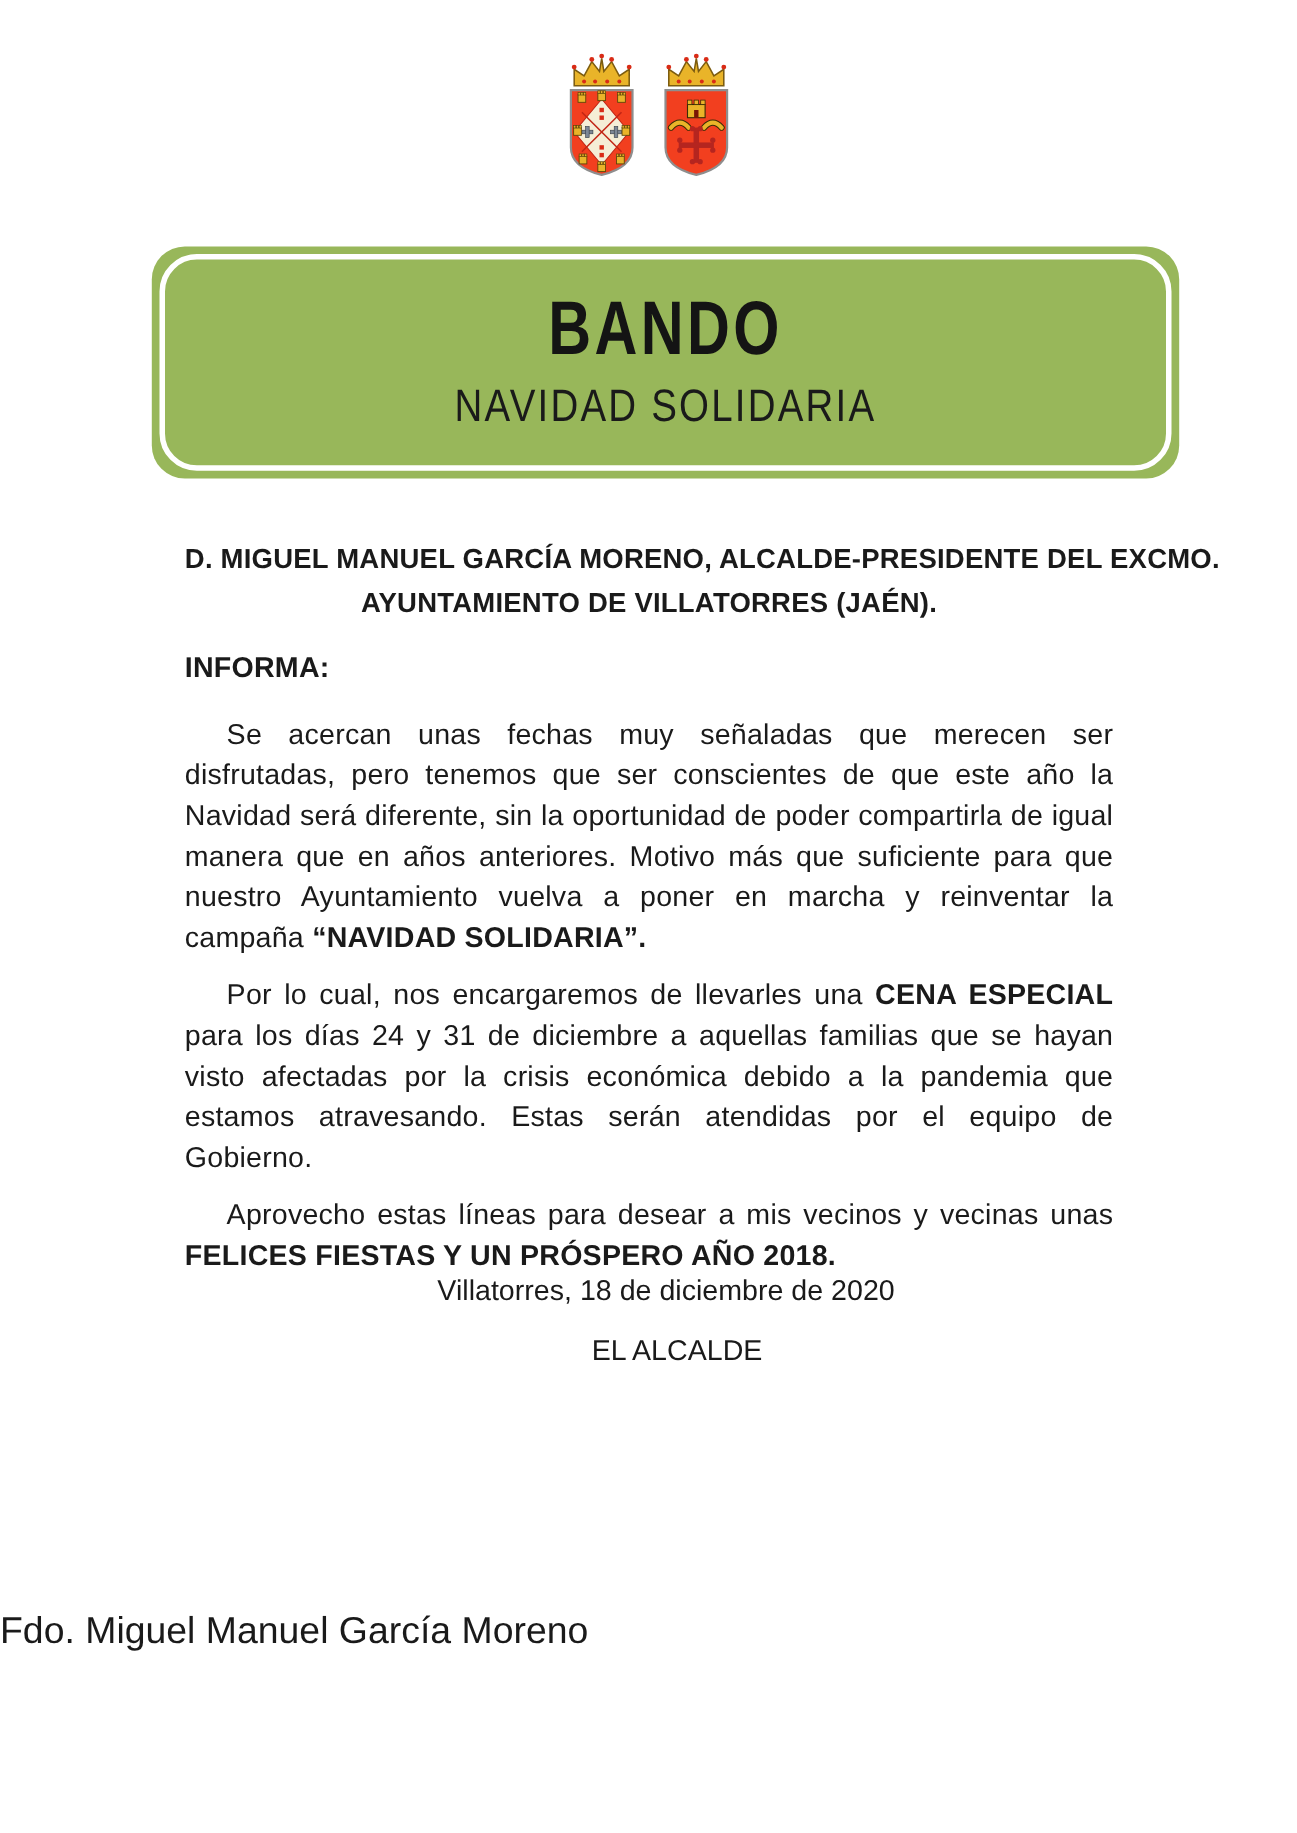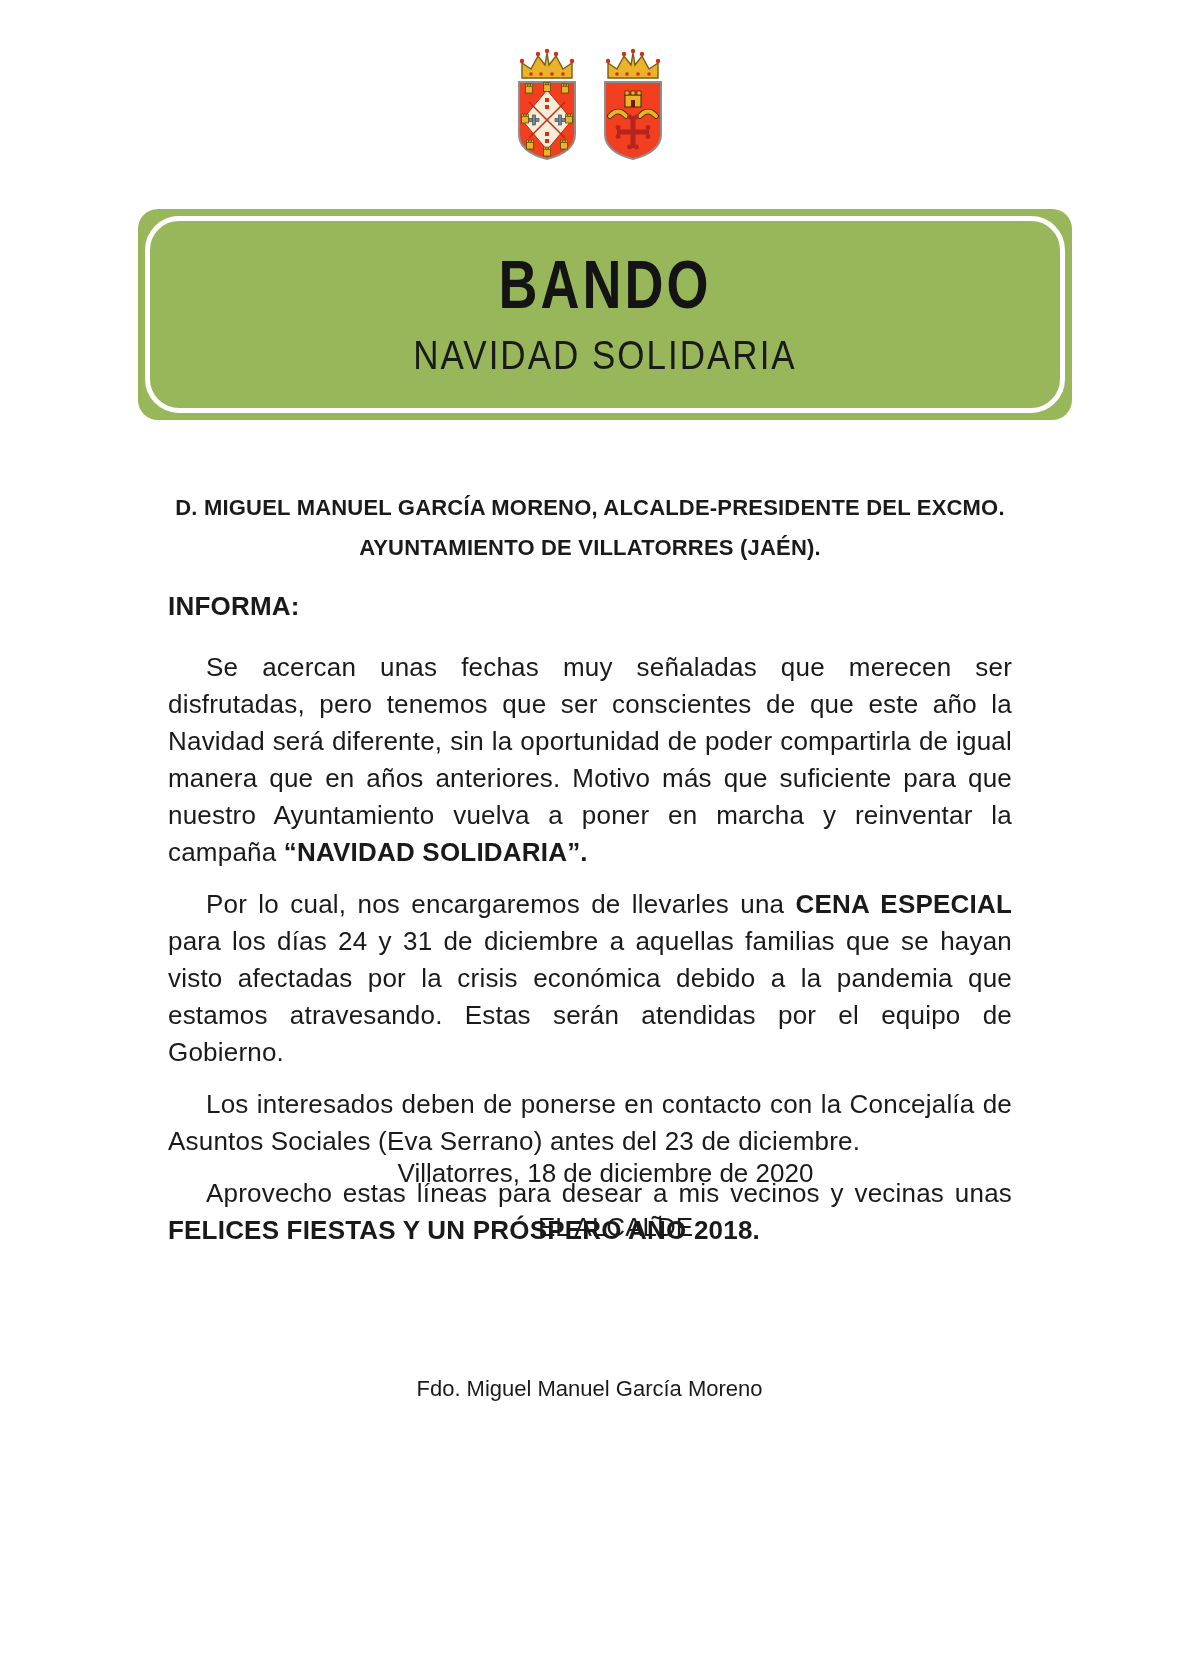--- a/index.html
+++ b/index.html
@@ -12,22 +12,22 @@
     overflow:hidden;
   }
   
   .emblems{
     position:absolute;top:48px;left:0;width:100%;
     display:flex;justify-content:center;gap:20px;
   }
   .emblems svg{display:block;}
   
   .banner{
-    position:absolute;left:138px;top:209px;width:934px;height:211px;
-    background:#98b75a;border-radius:20px;
+    position:absolute;left:138px;top:224px;width:934px;height:211px;
+    background:#98b75a;border-radius:30px;
   }
   .banner-inner{
     position:absolute;inset:7px;
     border:5px solid #ffffff;border-radius:34px;
     background:#98b75a;
     display:flex;flex-direction:column;align-items:center;justify-content:center;
     gap:26px;
   }
   .banner-title{
     font-size:54px;font-weight:700;letter-spacing:3px;color:#141414;
@@ -38,21 +38,21 @@
     font-size:35px;font-weight:400;letter-spacing:2px;color:#1a1a1a;
     transform:scaleY(1.18);transform-origin:center;
     line-height:1;
   }
   
   .content{
     position:absolute;left:168px;top:488px;width:844px;
     font-size:26px;line-height:37px;letter-spacing:0.2px;
   }
   .addressee{
-    text-align:center;font-weight:700;font-size:22px;line-height:40px;
+    text-align:center;font-weight:700;font-size:25px;line-height:40px;
     margin:0 0 0 0;
   }
   .addressee span{display:block;white-space:nowrap;}
   .informa{
     font-weight:700;font-size:26px;
     margin:20px 0 0 0;
   }
   p.bodypara{
     margin:15px 0 0 0;
     text-align:justify;
@@ -60,22 +60,22 @@
   }
   p.bodypara:first-of-type{margin-top:24px;}
   .b{font-weight:700;}
   
   .closing{
     position:absolute;left:16px;top:1156px;width:100%;
     text-align:center;font-size:26px;line-height:34px;
   }
   .signer{margin-top:20px;padding-left:20px;}
   .signature{
-    position:absolute;left:0;top:1376px;width:100%;
-    text-align:center;font-size:22px;
+    position:absolute;left:0;top:1464px;width:100%;
+    font-size:34px;
   }
 </style>
 </head>
 <body>
 
 <div class="page">
 
   <div class="emblems">
     <svg width="66" height="114" viewBox="0 0 66 114">
       <defs>
@@ -178,21 +178,20 @@
       <span>D. MIGUEL MANUEL GARCÍA MORENO, ALCALDE-PRESIDENTE DEL EXCMO.</span>
       <span>AYUNTAMIENTO DE VILLATORRES (JAÉN).</span>
     </h1>
 
     <div class="informa">INFORMA:</div>
 
     <p class="bodypara"><span>Se acercan unas fechas muy señaladas que merecen ser disfrutadas, pero tenemos que ser conscientes de que este año la Navidad será diferente, sin la oportunidad de poder compartirla de igual manera que en años anteriores. Motivo más que suficiente para que nuestro Ayuntamiento vuelva a poner en marcha y reinventar la campaña </span><span class="b">“NAVIDAD SOLIDARIA”.</span><span></span></p>
 
     <p class="bodypara"><span>Por lo cual, nos encargaremos de llevarles una </span><span class="b">CENA ESPECIAL</span><span> para los días 24 y 31 de diciembre a aquellas familias que se hayan visto afectadas por la crisis económica debido a la pandemia que estamos atravesando. Estas serán atendidas por el equipo de Gobierno.</span></p>
 
-    <p class="bodypara"><span>Los interesados deben de ponerse en contacto con la Concejalía de Asuntos Sociales (Eva Serrano) antes del 23 de diciembre.</span><span class="b"></span><span></span></p>
 
     <p class="bodypara"><span>Aprovecho estas líneas para desear a mis vecinos y vecinas unas </span><span class="b">FELICES FIESTAS Y UN PRÓSPERO AÑO 2018.</span><span></span></p>
   </div>
 
   <div class="closing">
     <div class="dateline">Villatorres, 18 de diciembre de 2020</div>
     <div class="signer">EL ALCALDE</div>
   </div>
 
   <div class="signature">Fdo. Miguel Manuel García Moreno</div>

